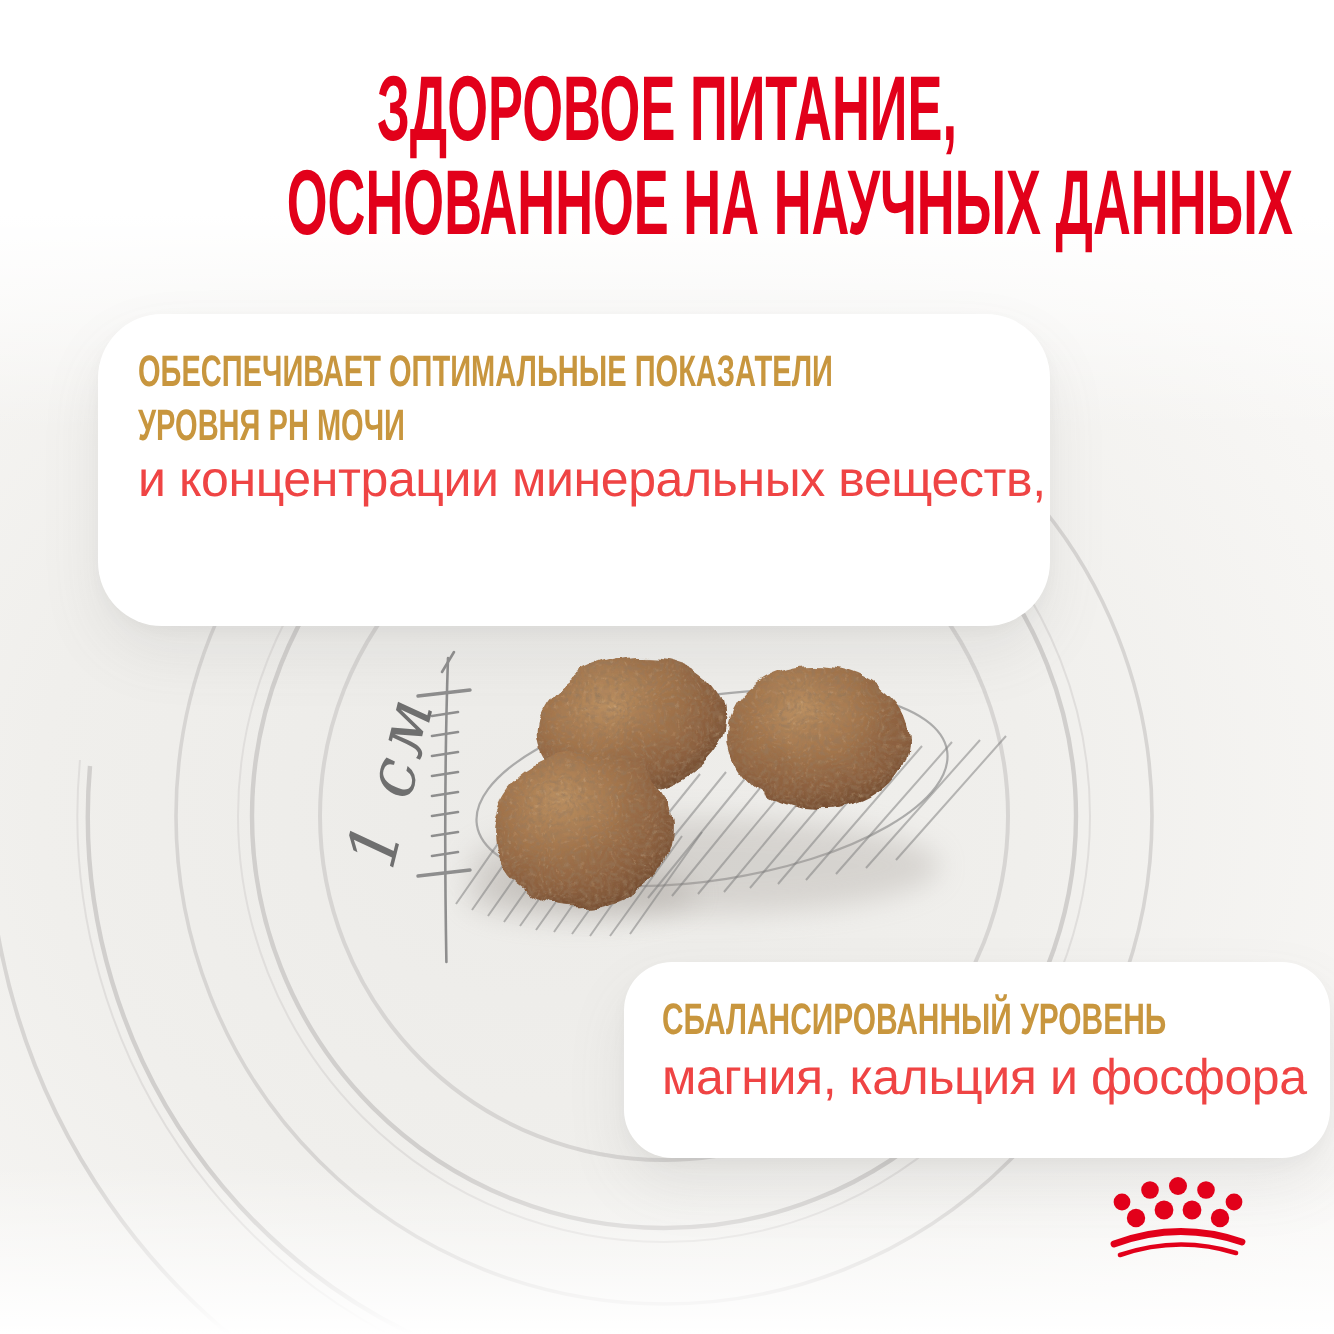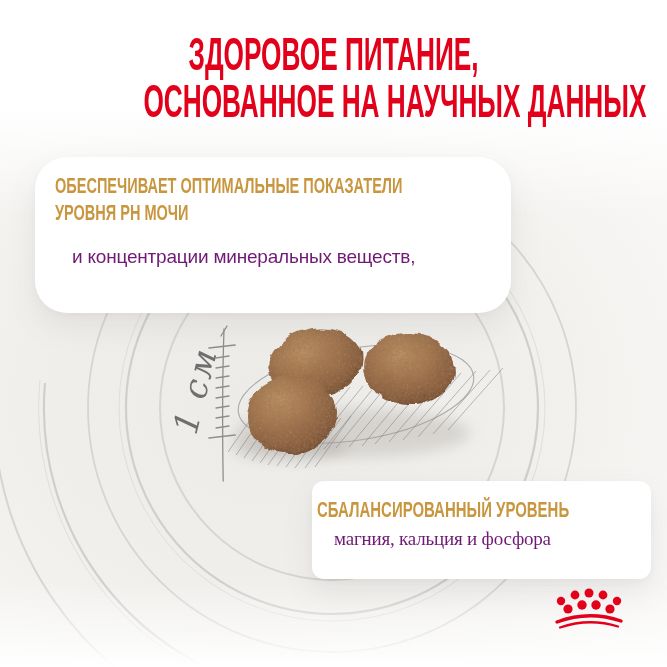--- a/index.html
+++ b/index.html
@@ -19,31 +19,31 @@
   }
   .page-title{
     position:absolute;left:0;right:0;top:31px;z-index:4;
     text-align:center;color:#e2001a;font-weight:700;font-size:46px;line-height:47px;
     white-space:nowrap;transform:scaleX(.57);transform-origin:50% 0;
   }
   .card{
     position:absolute;background:#ffffff;z-index:3;
     box-shadow:0 14px 30px rgba(110,110,110,.10), 0 3px 8px rgba(0,0,0,.03);
   }
-  .card-ph{left:35px;top:157px;width:456px;height:141px;border-radius:32px;padding:15px 0 0 20px;box-sizing:content-box;}
-  .card-min{left:312px;top:481px;width:334px;height:82px;border-radius:12px;padding:16px 0 0 5px;}
+  .card-ph{left:49px;top:157px;width:456px;height:141px;border-radius:32px;padding:15px 0 0 20px;box-sizing:content-box;}
+  .card-min{left:312px;top:481px;width:334px;height:82px;border-radius:24px;padding:16px 0 0 19px;}
   .card h2{
     margin:0;color:#c8963e;font-weight:700;font-size:22px;line-height:27px;
     white-space:nowrap;transform:scaleX(.66);transform-origin:0 0;
   }
   .card-min h2{line-height:26px;transform:scaleX(.68);}
   .card p{
-    margin:17px;color:#701a75;font-size:19px;line-height:28px;letter-spacing:-.2px;white-space:nowrap;
+    margin:0;color:#ef4444;font-size:25px;line-height:28px;letter-spacing:-.2px;white-space:nowrap;
   }
-  .card-min p{margin-top:3px;line-height:26px;font-family:Liberation Serif, serif;}
+  .card-min p{margin-top:3px;line-height:26px;}
   .crown{position:absolute;left:552px;top:588px;z-index:4;}
 </style>
 </head>
 <body>
 
 <div class="canvas">
 
   <svg class="sketch-layer" width="667" height="667" viewBox="0 0 667 667">
     <defs>
       <radialGradient id="kg" cx="40%" cy="30%" r="78%">

